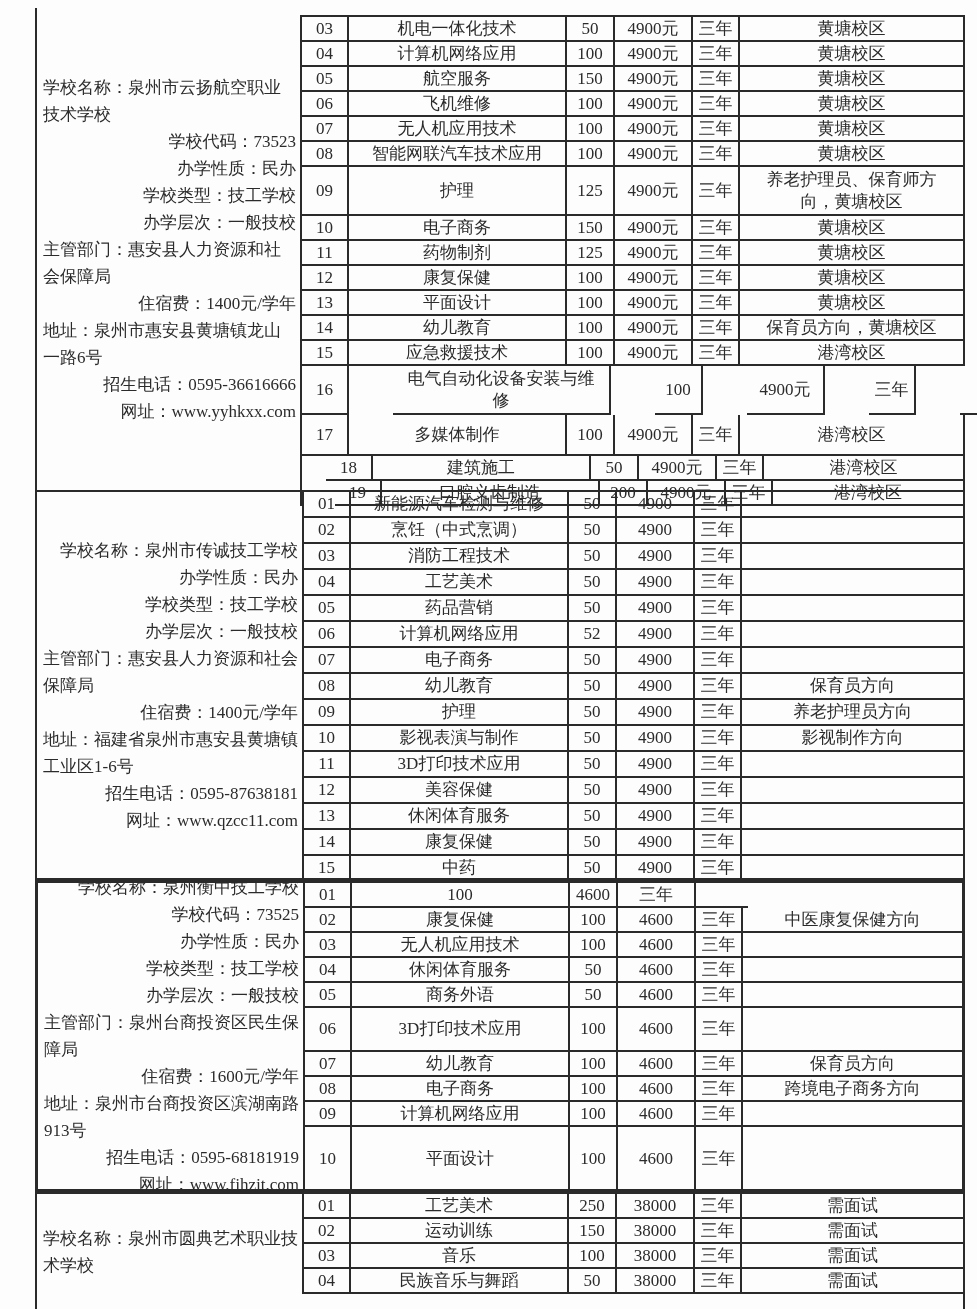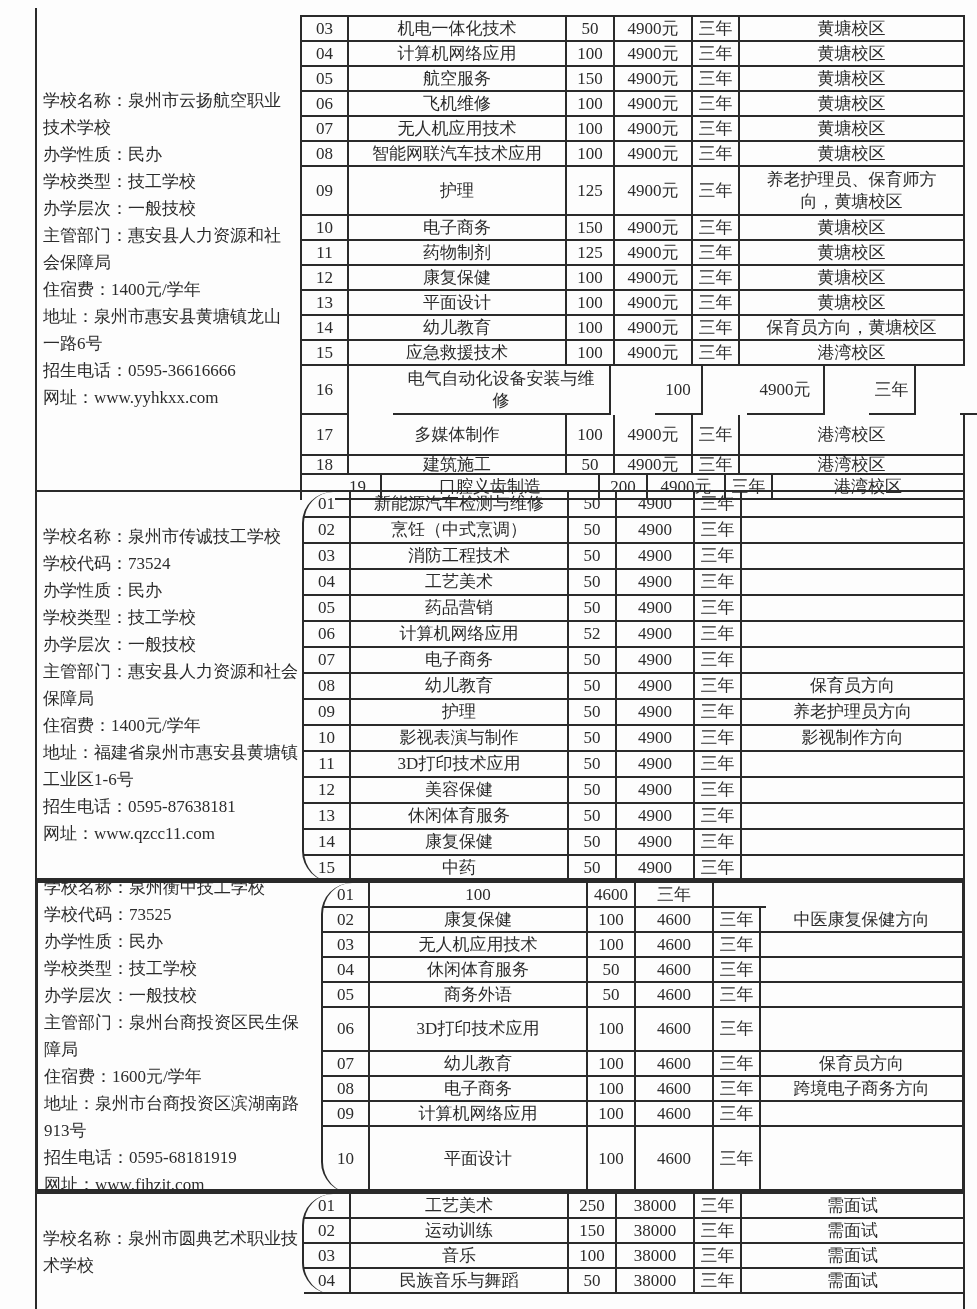--- a/index.html
+++ b/index.html
@@ -5,48 +5,49 @@
   html,body{margin:0;padding:0;background:#fff;}
   .page{
     position:relative;width:977px;height:1309px;background:#fdfdfd;overflow:hidden;
     font-family:"Liberation Serif","DejaVu Serif",serif;color:#2b2b2b;
   }
   .block{position:absolute;left:35px;width:930px;display:flex;box-sizing:border-box;}
   .block .info{
     width:265px;box-sizing:border-box;flex:0 0 265px;
     border-left:2px solid #2a2a2a;
     display:flex;flex-direction:column;justify-content:center;
-    padding:2px 4px 2px 6px;font-size:17px;line-height:27px;
+    padding:2px 4px 2px 6px;font-size:17px;line-height:27px;align-items:flex-end;
   }
   .block .grid{flex:1;box-sizing:border-box;align-self:flex-start;width:665px;}
   .block.closed{border:2px solid #2a2a2a;}
   .block.closed .info{border-left:none;}
-  .block.thick{border-width:3px;gap:18px;}
+  .block.thick{border-width:3px;}
   .block.open-bottom{border-bottom:none;}
   .grid{border-left:2px solid #2a2a2a;border-top:2px solid #2a2a2a;}
-  .block.closed .grid{border-top:none;border-radius:31px;}
+  .block.closed .grid{border-top:none;}
   .row{display:grid;grid-template-columns:47px 218px 48px 78px 47px 1fr;box-sizing:border-box;}
   .cell{
     box-sizing:border-box;border-right:2px solid #2a2a2a;border-bottom:2px solid #2a2a2a;
     display:flex;align-items:center;justify-content:center;text-align:center;
     font-size:17px;line-height:22px;overflow:hidden;
   }
   .block.closed .row .cell:last-child{border-right:none;}
   .cell.major{padding:0 8px;}
   .cell.note{padding:0 26px;}
   .info span{display:block;}
 </style>
 </head>
 <body>
 
 <div class="page">
   <div id="blocks">
       <div class="block " style="top: 8px; height: 482px;">
         <div class="info">
           <span>学校名称：泉州市云扬航空职业技术学校</span>
+          <span>学校代码：73523</span>
           <span>办学性质：民办</span>
           <span>学校类型：技工学校</span>
           <span>办学层次：一般技校</span>
           <span>主管部门：惠安县人力资源和社会保障局</span>
           <span>住宿费：1400元/学年</span>
           <span>地址：泉州市惠安县黄塘镇龙山一路6号</span>
           <span>招生电话：0595-36616666</span>
           <span>网址：www.yyhkxx.com</span>
         </div>
         <div class="grid" style="margin-top: 7px;">
@@ -163,42 +164,41 @@
             <div class="cell note">港湾校区</div>
           </div>
           <div class="row" style="height: 41px;">
             <div class="cell no">17</div>
             <div class="cell major">多媒体制作</div>
             <div class="cell quota">100</div>
             <div class="cell fee">4900元</div>
             <div class="cell duration">三年</div>
             <div class="cell note">港湾校区</div>
           </div>
-          <div class="row" style="height: 19px;">
+          <div class="row" style="height: 25px; margin-left: 24px;">
             <div class="cell no">18</div>
             <div class="cell major">建筑施工</div>
             <div class="cell quota">50</div>
             <div class="cell fee">4900元</div>
             <div class="cell duration">三年</div>
             <div class="cell note">港湾校区</div>
           </div>
           <div class="row" style="height: 25px; margin-left: 33px;">
             <div class="cell no">19</div>
             <div class="cell major">口腔义齿制造</div>
             <div class="cell quota">200</div>
             <div class="cell fee">4900元</div>
             <div class="cell duration">三年</div>
             <div class="cell note">港湾校区</div>
           </div>
         </div>
       </div>
       <div class="block closed" style="top: 490px; height: 390px;">
         <div class="info">
           <span>学校名称：泉州市传诚技工学校</span>
-          <span>学校代码：73524</span>
           <span>办学性质：民办</span>
           <span>学校类型：技工学校</span>
           <span>办学层次：一般技校</span>
           <span>主管部门：惠安县人力资源和社会保障局</span>
           <span>住宿费：1400元/学年</span>
           <span>地址：福建省泉州市惠安县黄塘镇工业区1-6号</span>
           <span>招生电话：0595-87638181</span>
           <span>网址：www.qzcc11.com</span>
         </div>
         <div class="grid">

